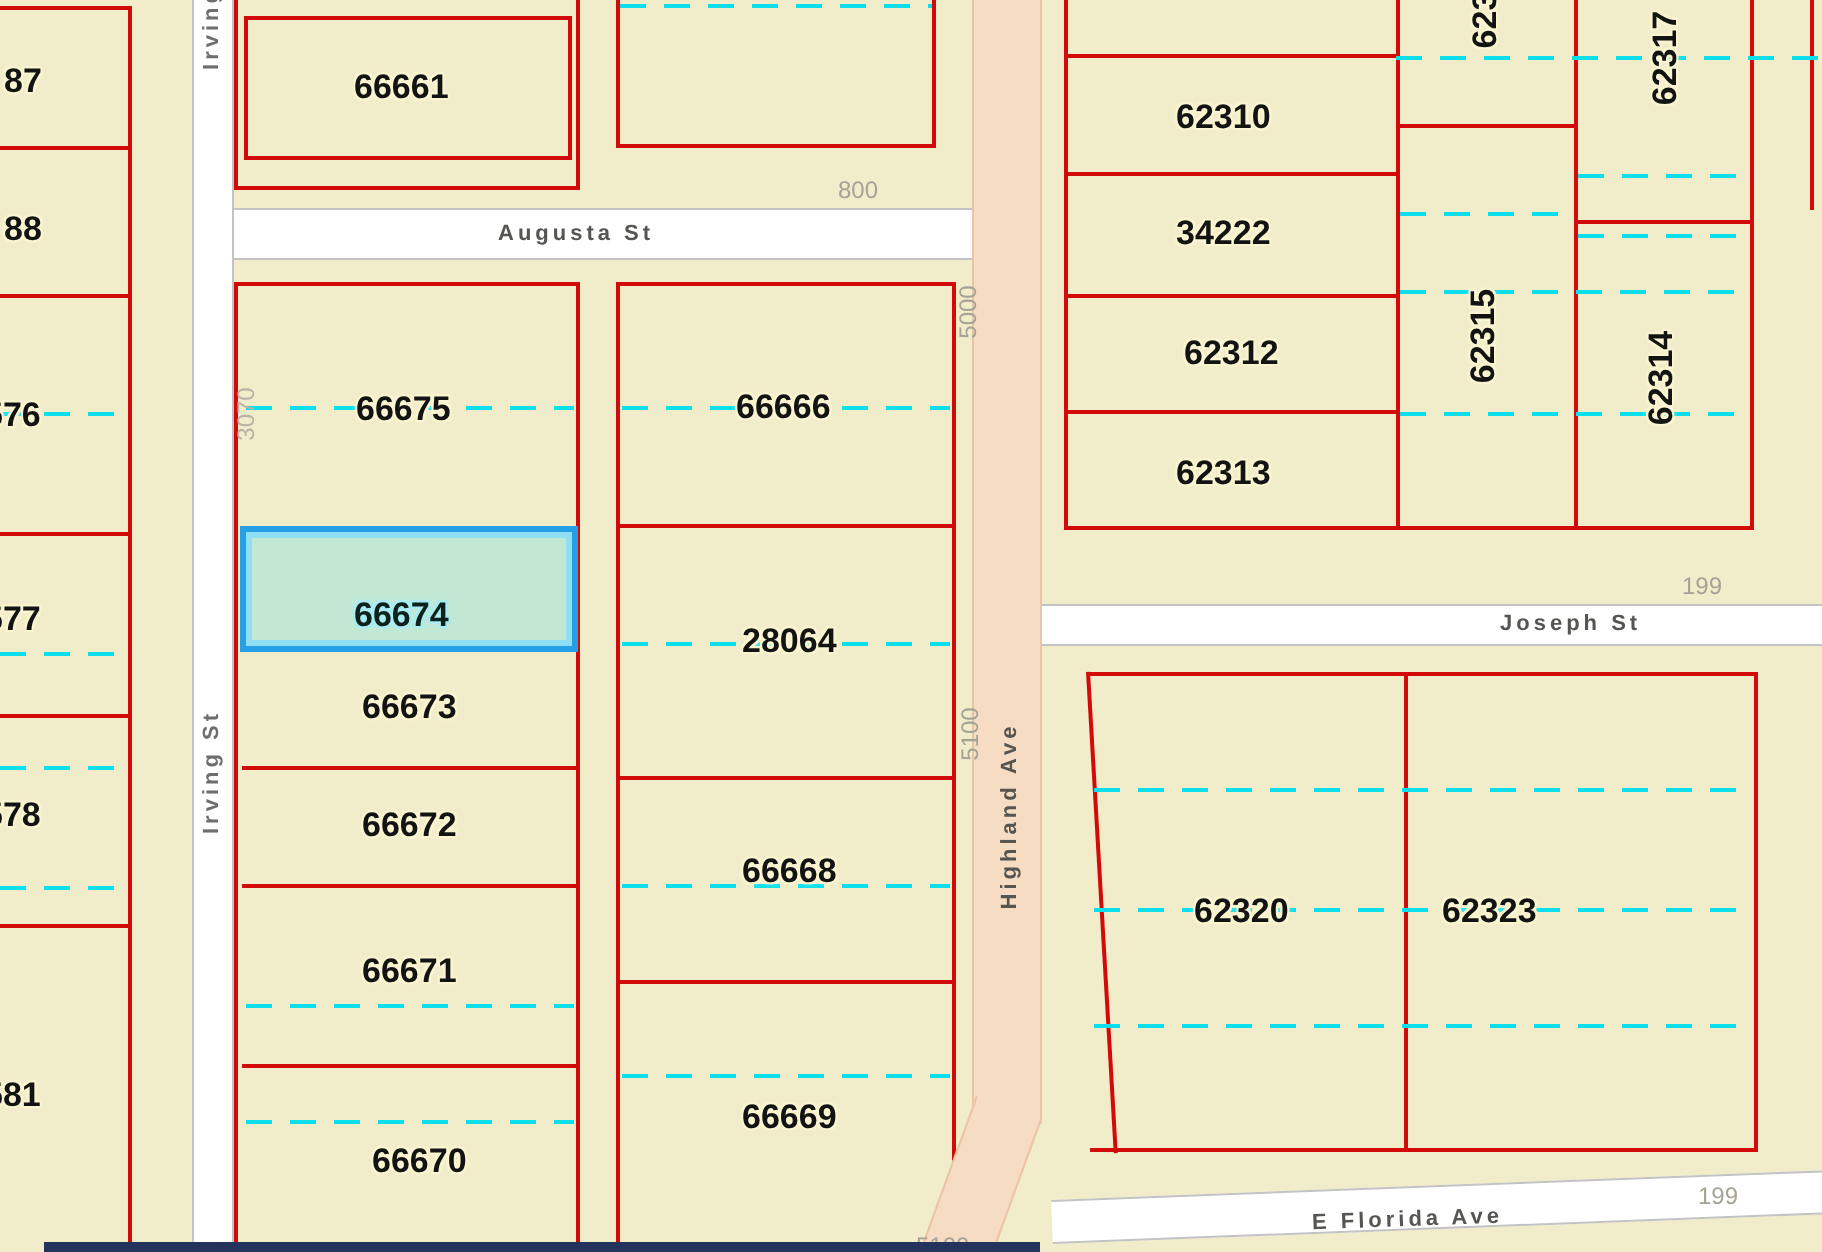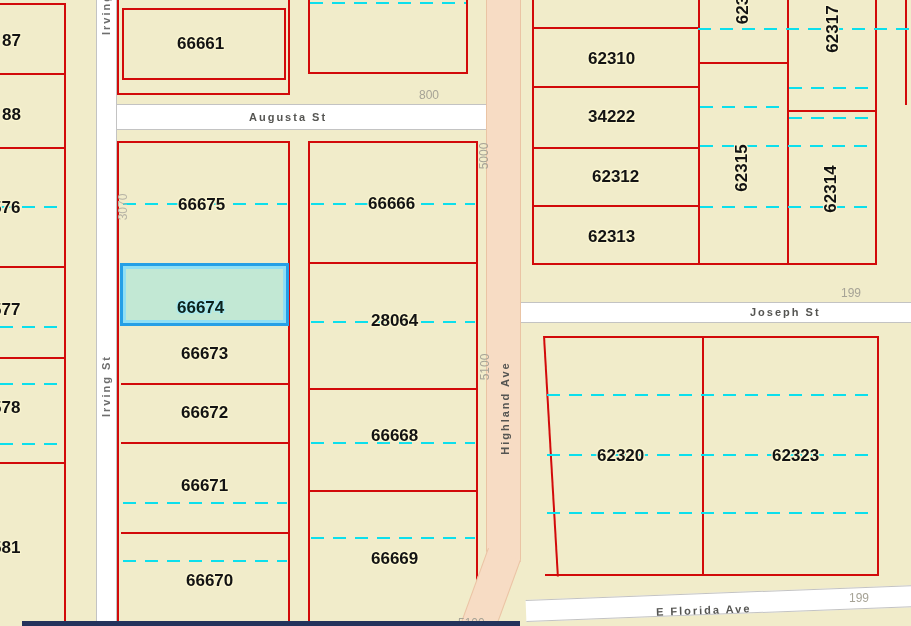--- a/index.html
+++ b/index.html
@@ -137,21 +137,21 @@
   <div class="plabel vert" style="left:716px;top:158px;width:52px;">62315</div>
   <div class="plabel vert" style="left:805px;top:179px;width:52px;">62314</div>
 
   <div class="outline" style="left:545px;top:336px;width:334px;height:240px;border-left:none;"></div>
   <div class="rl-v" style="left:543px;top:336px;height:241px;transform:rotate(-3.3deg);transform-origin:top left;"></div>
   <div class="rl-v" style="left:702px;top:338px;height:236px;"></div>
   <div class="dash" style="left:547px;top:394px;width:330px;"></div>
   <div class="dash" style="left:547px;top:454px;width:330px;"></div>
   <div class="dash" style="left:547px;top:512px;width:330px;"></div>
   <div class="plabel" style="left:597px;top:446px;">62320</div>
-  <div class="plabel" style="left:772px;top:446px;">62323</div>
+  <div class="plabel" style="left:721px;top:446px;">62323</div>
 
   <div class="slabel vert" style="left:83px;top:8px;width:46px;color:#6e6e6e;">Irving</div>
   <div class="slabel vert" style="left:75px;top:380px;width:62px;color:#6e6e6e;">Irving St</div>
   <div class="slabel" style="left:249px;top:111px;">Augusta St</div>
   <div class="slabel vert" style="left:457px;top:402px;width:96px;">Highland Ave</div>
   <div class="slabel" style="left:750px;top:306px;">Joseph St</div>
   <div class="slabel" style="left:656px;top:604px;transform:rotate(-2deg);">E Florida Ave</div>
 
   <div class="glabel" style="left:419px;top:88px;">800</div>
   <div class="glabel vert" style="left:464px;top:149px;width:40px;">5000</div>

